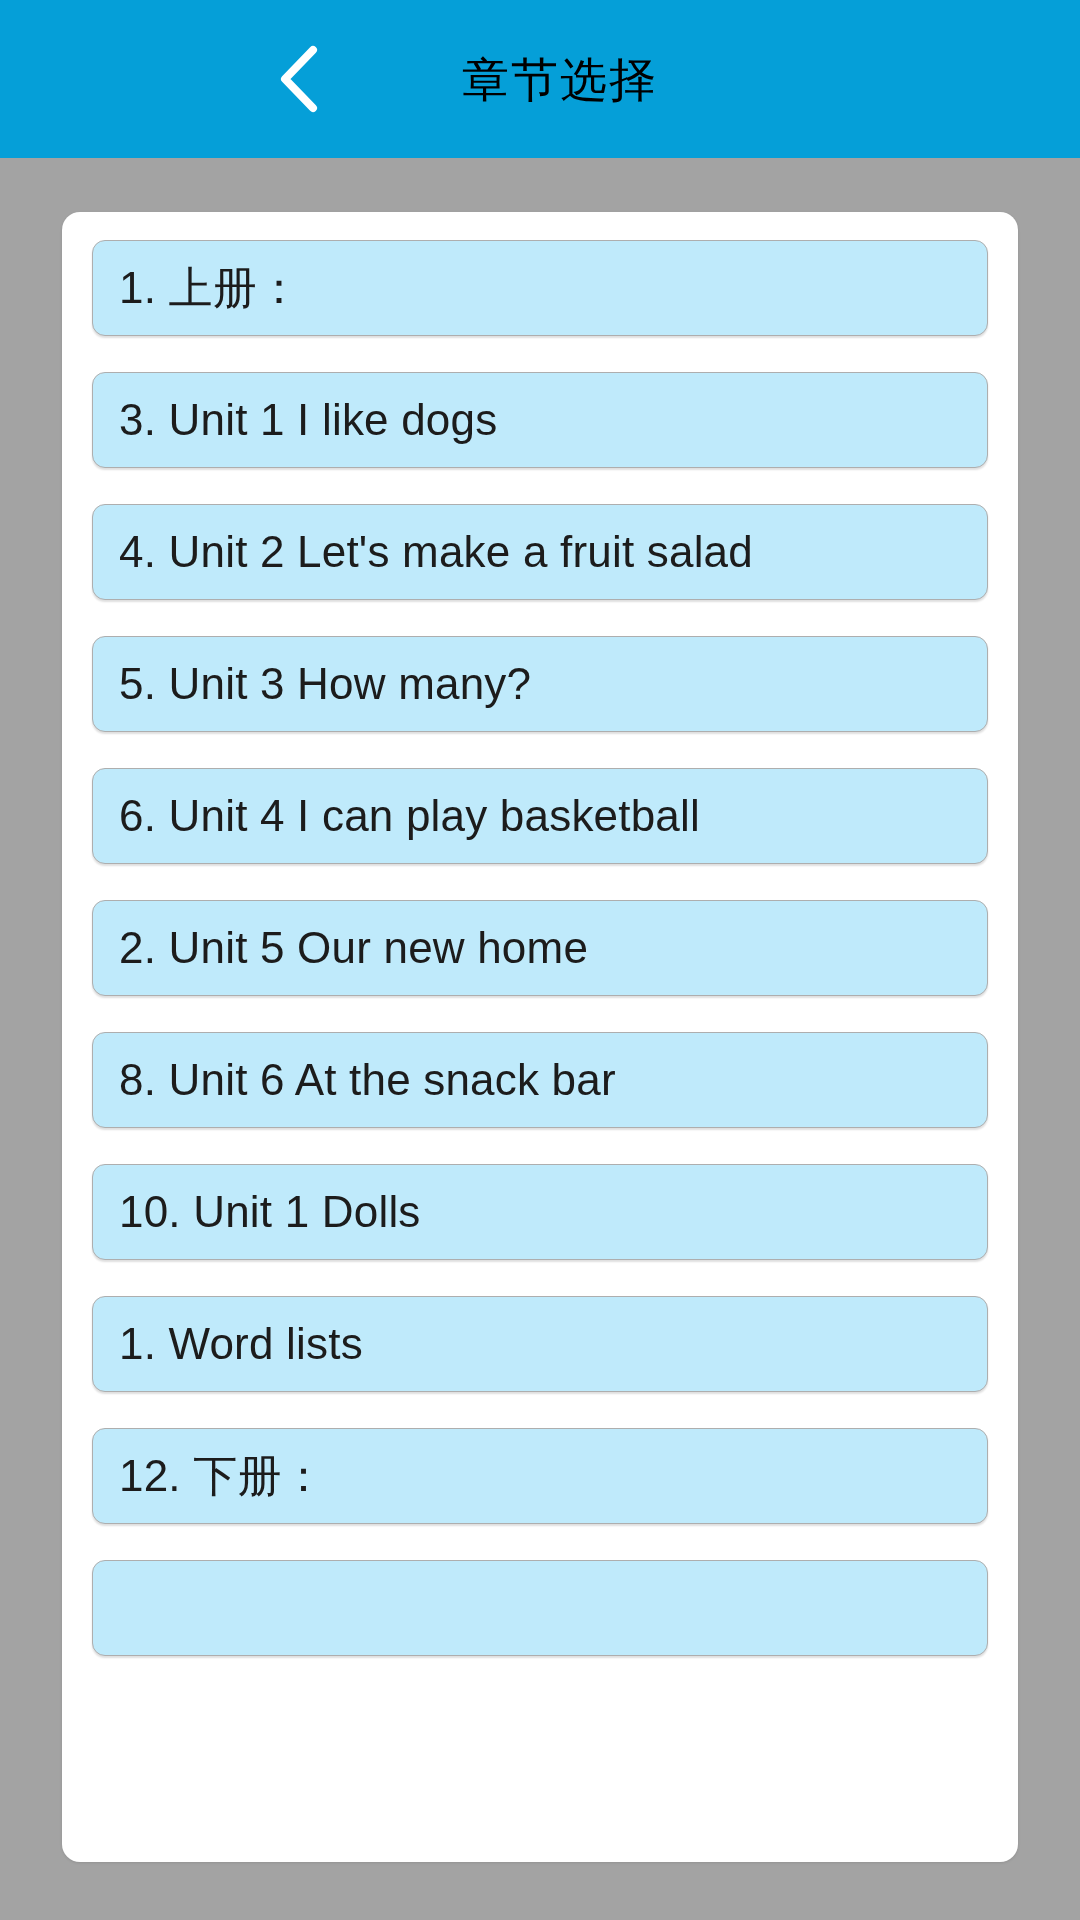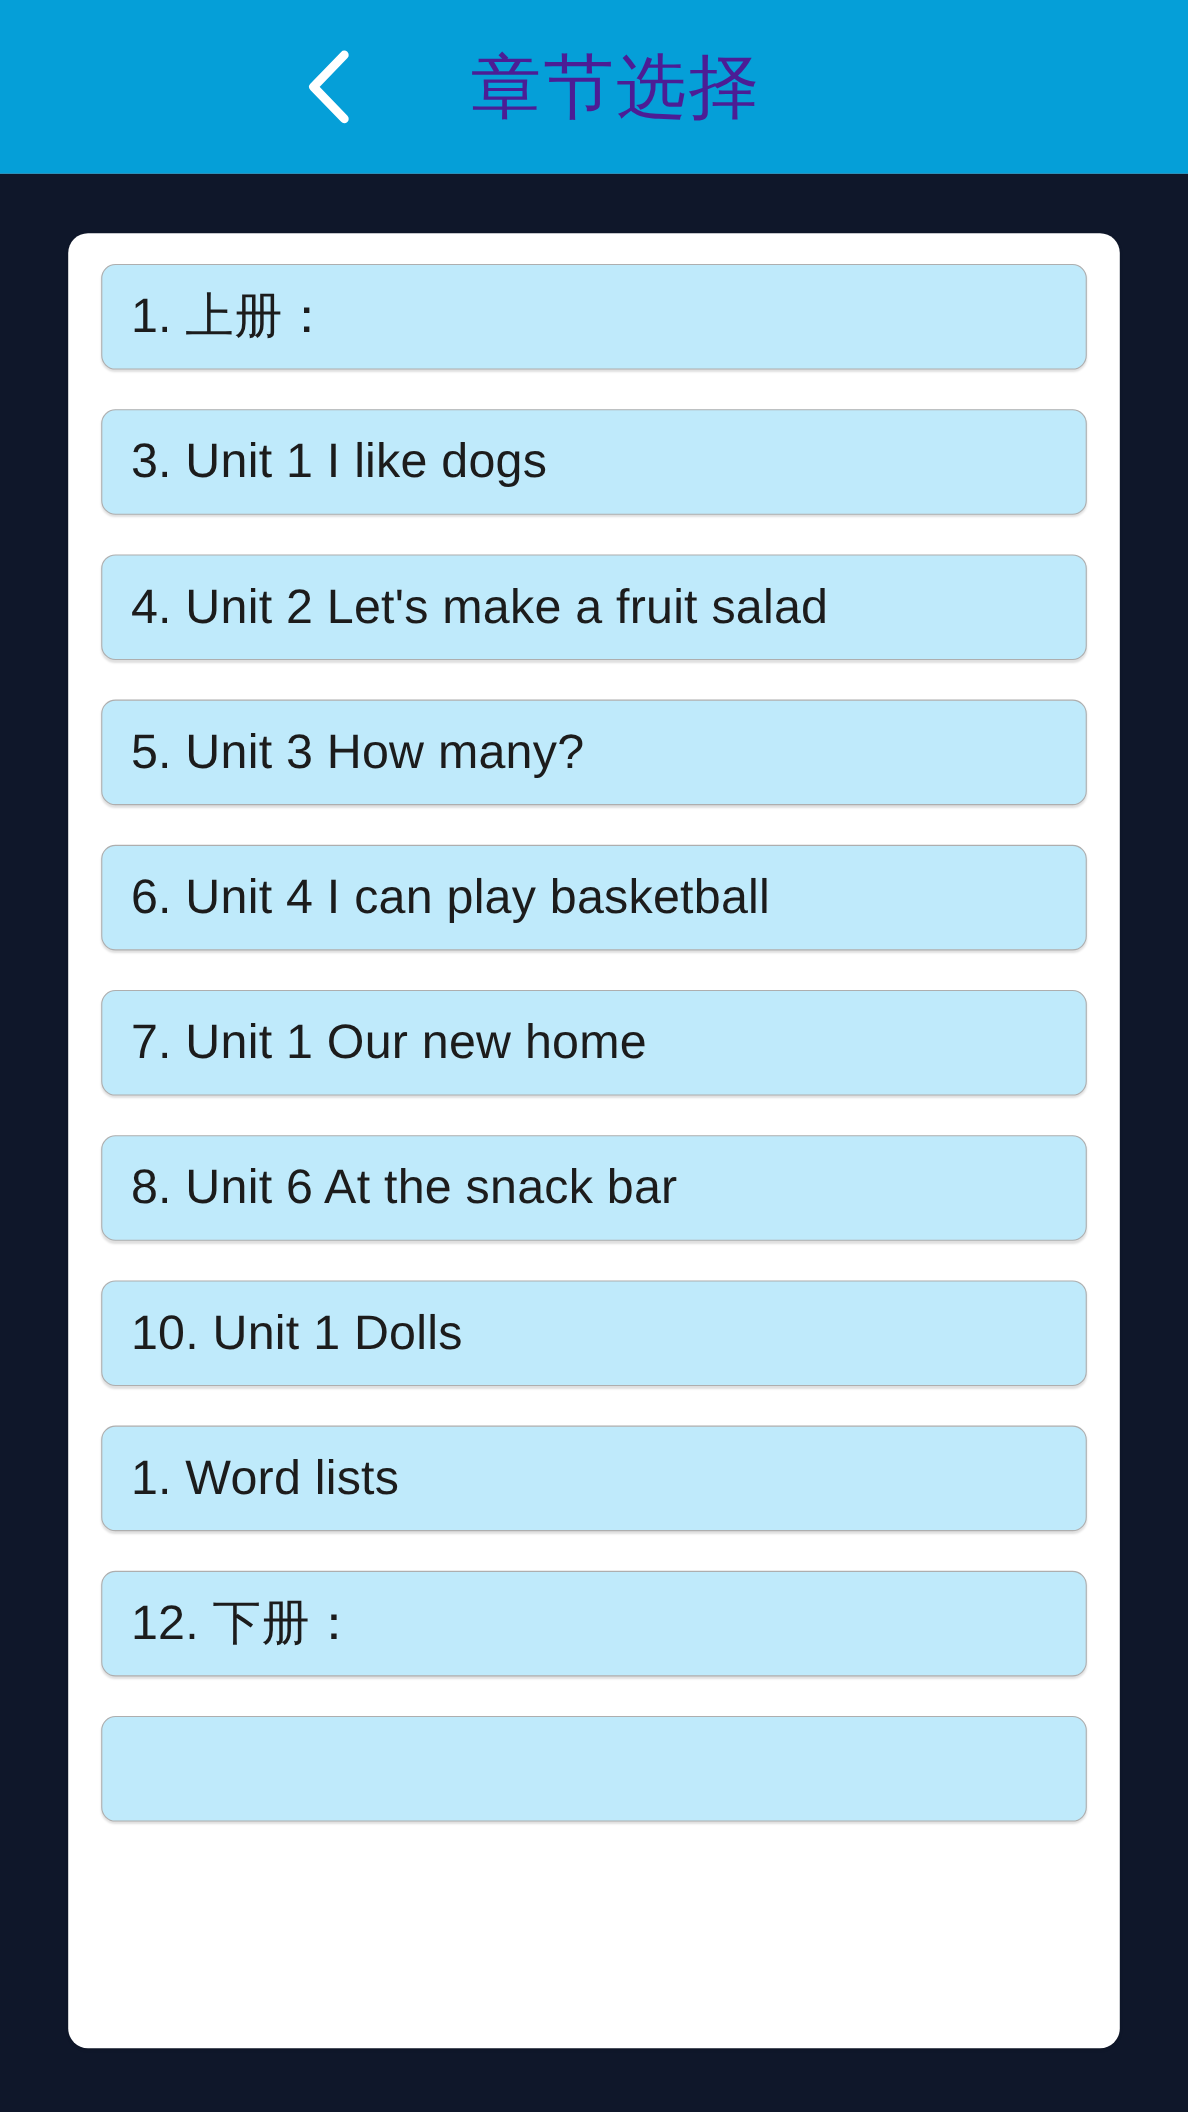--- a/index.html
+++ b/index.html
@@ -27,35 +27,35 @@
     top:0;
     height:158px;
     width:90px;
     display:flex;
     align-items:center;
     justify-content:center;
     cursor:pointer;
   }
   #back-button svg{ display:block; }
   #header-title{
-    color:#4c1d95;
-    font-size:64px;
+    color:#000000;
+    font-size:47px;
     font-weight:400;
     letter-spacing:2px;
     line-height:1;
     padding-left:40px;
     white-space:nowrap;
   }
 
   
   #content-area{
     position:relative;
     width:1080px;
     height:1762px;
-    background:#0f172a;
+    background:#a3a3a3;
   }
   #chapter-card{
     position:absolute;
     left:62px;
     top:54px;
     width:956px;
     height:1650px;
     background:#ffffff;
     border-radius:18px;
     box-shadow:0 1px 3px rgba(0,0,0,0.10);
@@ -129,21 +129,21 @@
 
       <li class="chapter-item">
         <span class="chapter-label">5. Unit 3 How many?</span>
       </li>
 
       <li class="chapter-item">
         <span class="chapter-label">6. Unit 4 I can play basketball</span>
       </li>
 
       <li class="chapter-item">
-        <span class="chapter-label">7. Unit 1 Our new home</span>
+        <span class="chapter-label">2. Unit 5 Our new home</span>
       </li>
 
       <li class="chapter-item">
         <span class="chapter-label">8. Unit 6 At the snack bar</span>
       </li>
 
 
       <li class="chapter-item">
         <span class="chapter-label">10. Unit 1 Dolls</span>
       </li>

